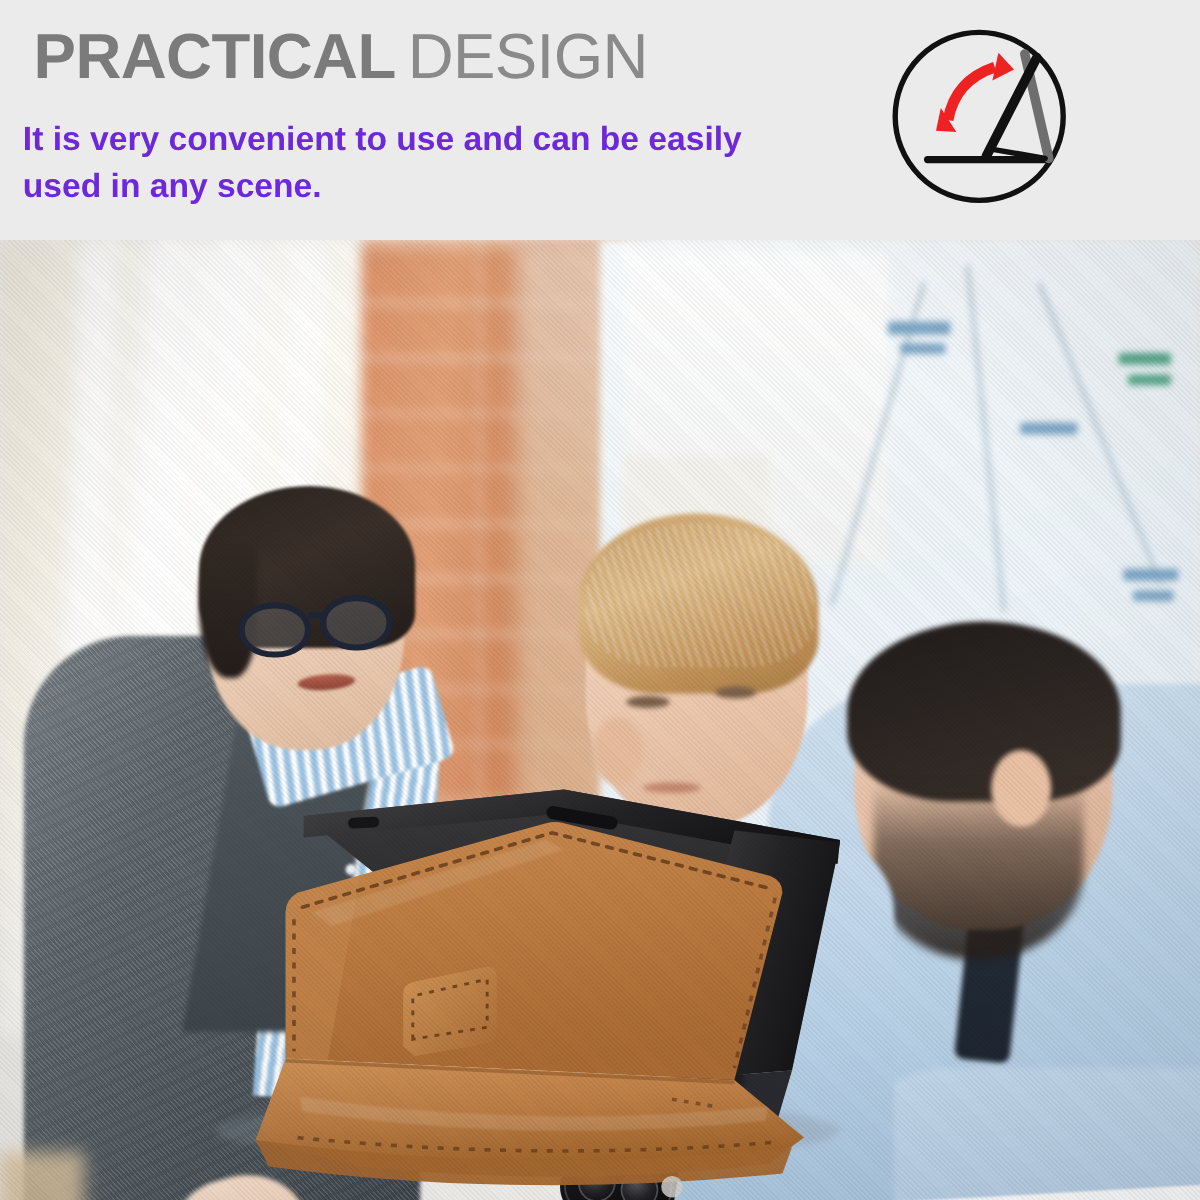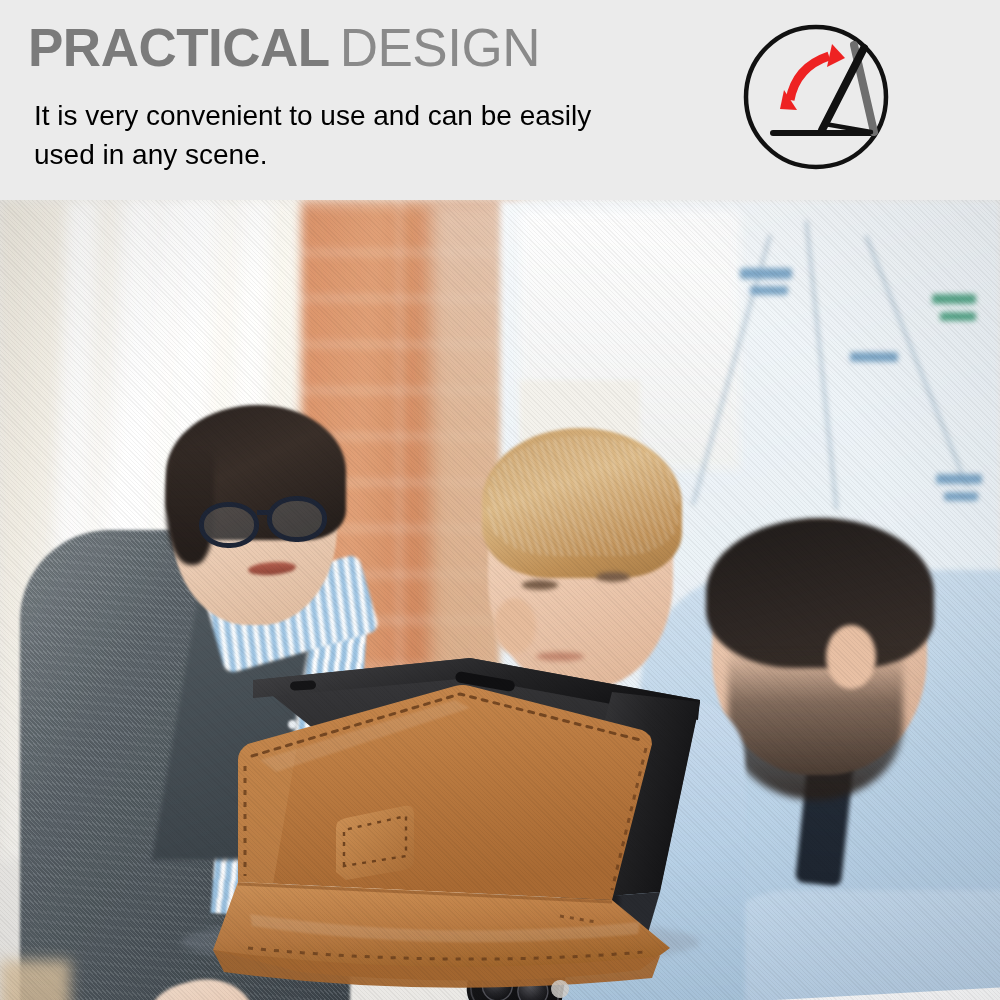--- a/index.html
+++ b/index.html
@@ -15,22 +15,22 @@
     position:absolute; left:0; top:0; width:1000px; height:200px;
     background:#ebebeb;
   }
   .title {
     position:absolute; left:28px; top:18px;
     font-size:53px; line-height:60px; letter-spacing:-0.5px; white-space:nowrap;
   }
   .title .w1 { font-weight:bold; color:#7b7b7b; }
   .title .w2 { font-weight:400; color:#8a8a8a; margin-left:10px; }
   .subtitle {
-    position:absolute; left:34px; top:96px; width:600px;
-    font-size:28px; line-height:39px; font-weight:400; color:#000000;
+    position:absolute; left:19px; top:96px; width:600px;
+    font-size:28px; line-height:39px; font-weight:700; color:#6d28d9;
   }
 
   
   .badge { position:absolute; left:733px; top:14px; width:166px; height:166px; }
   .badge svg { display:block; width:166px; height:166px; }
 
   
   .photo {
     position:absolute; left:0; top:200px; width:1000px; height:800px;
     overflow:hidden; background:#f2f0ec;

